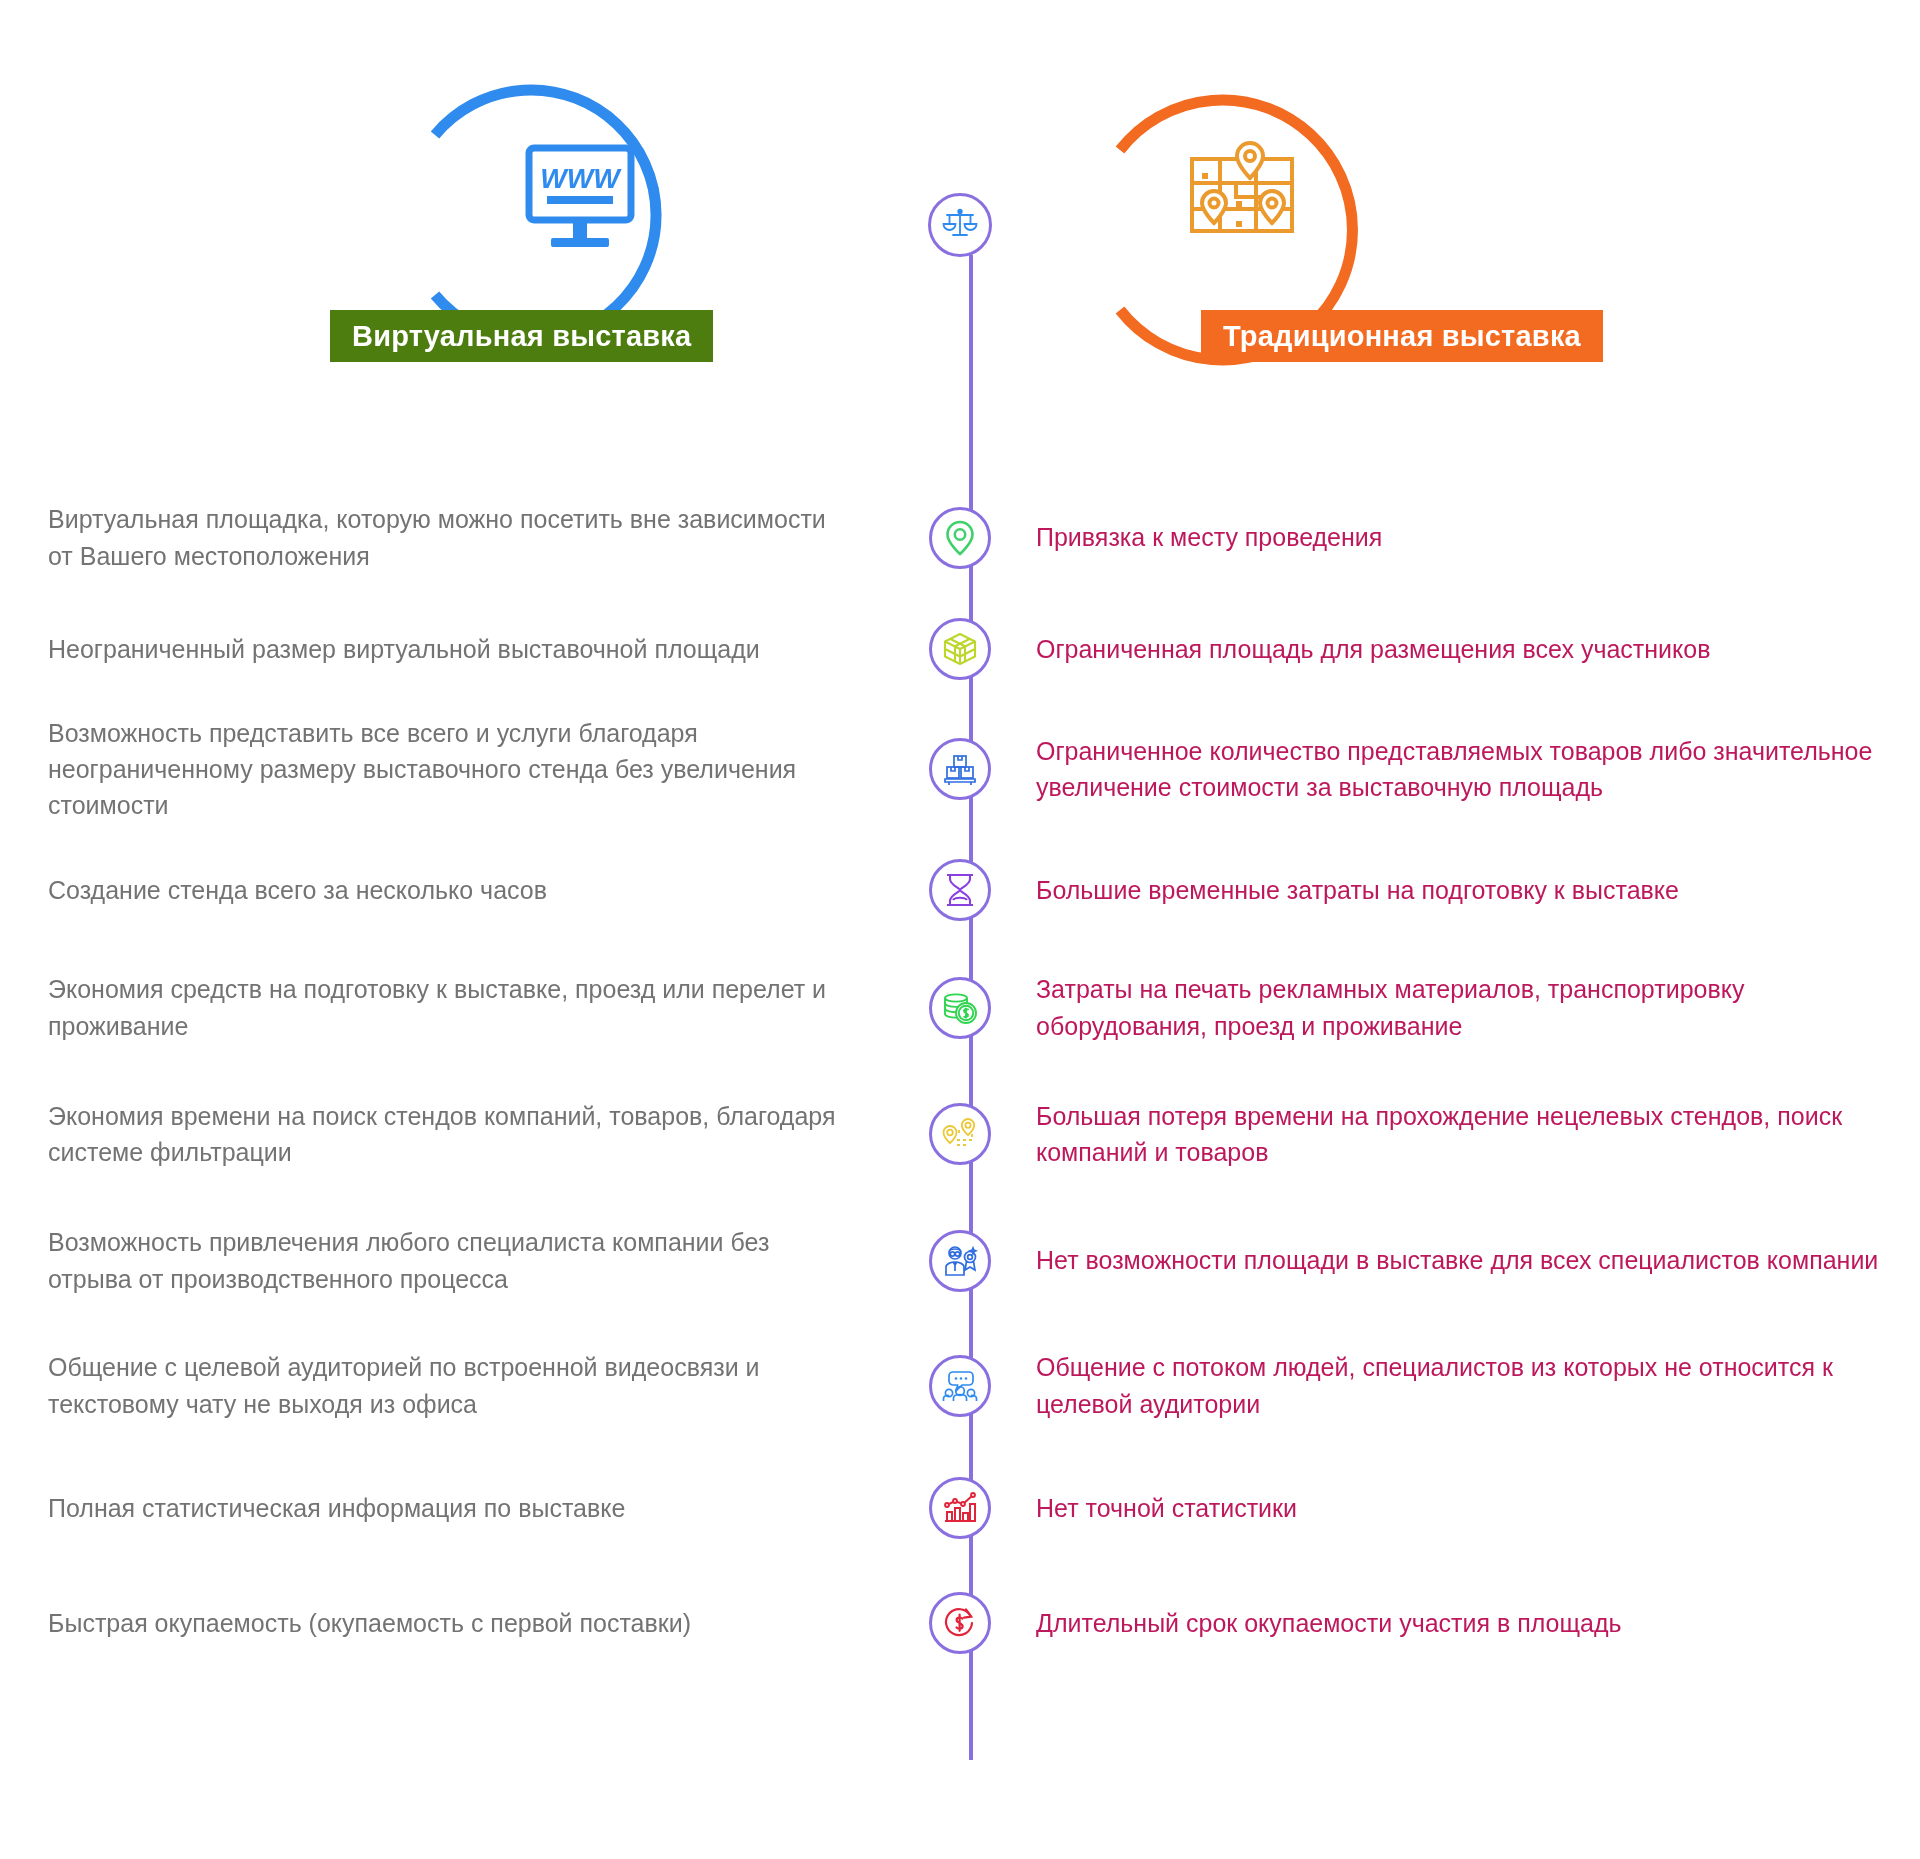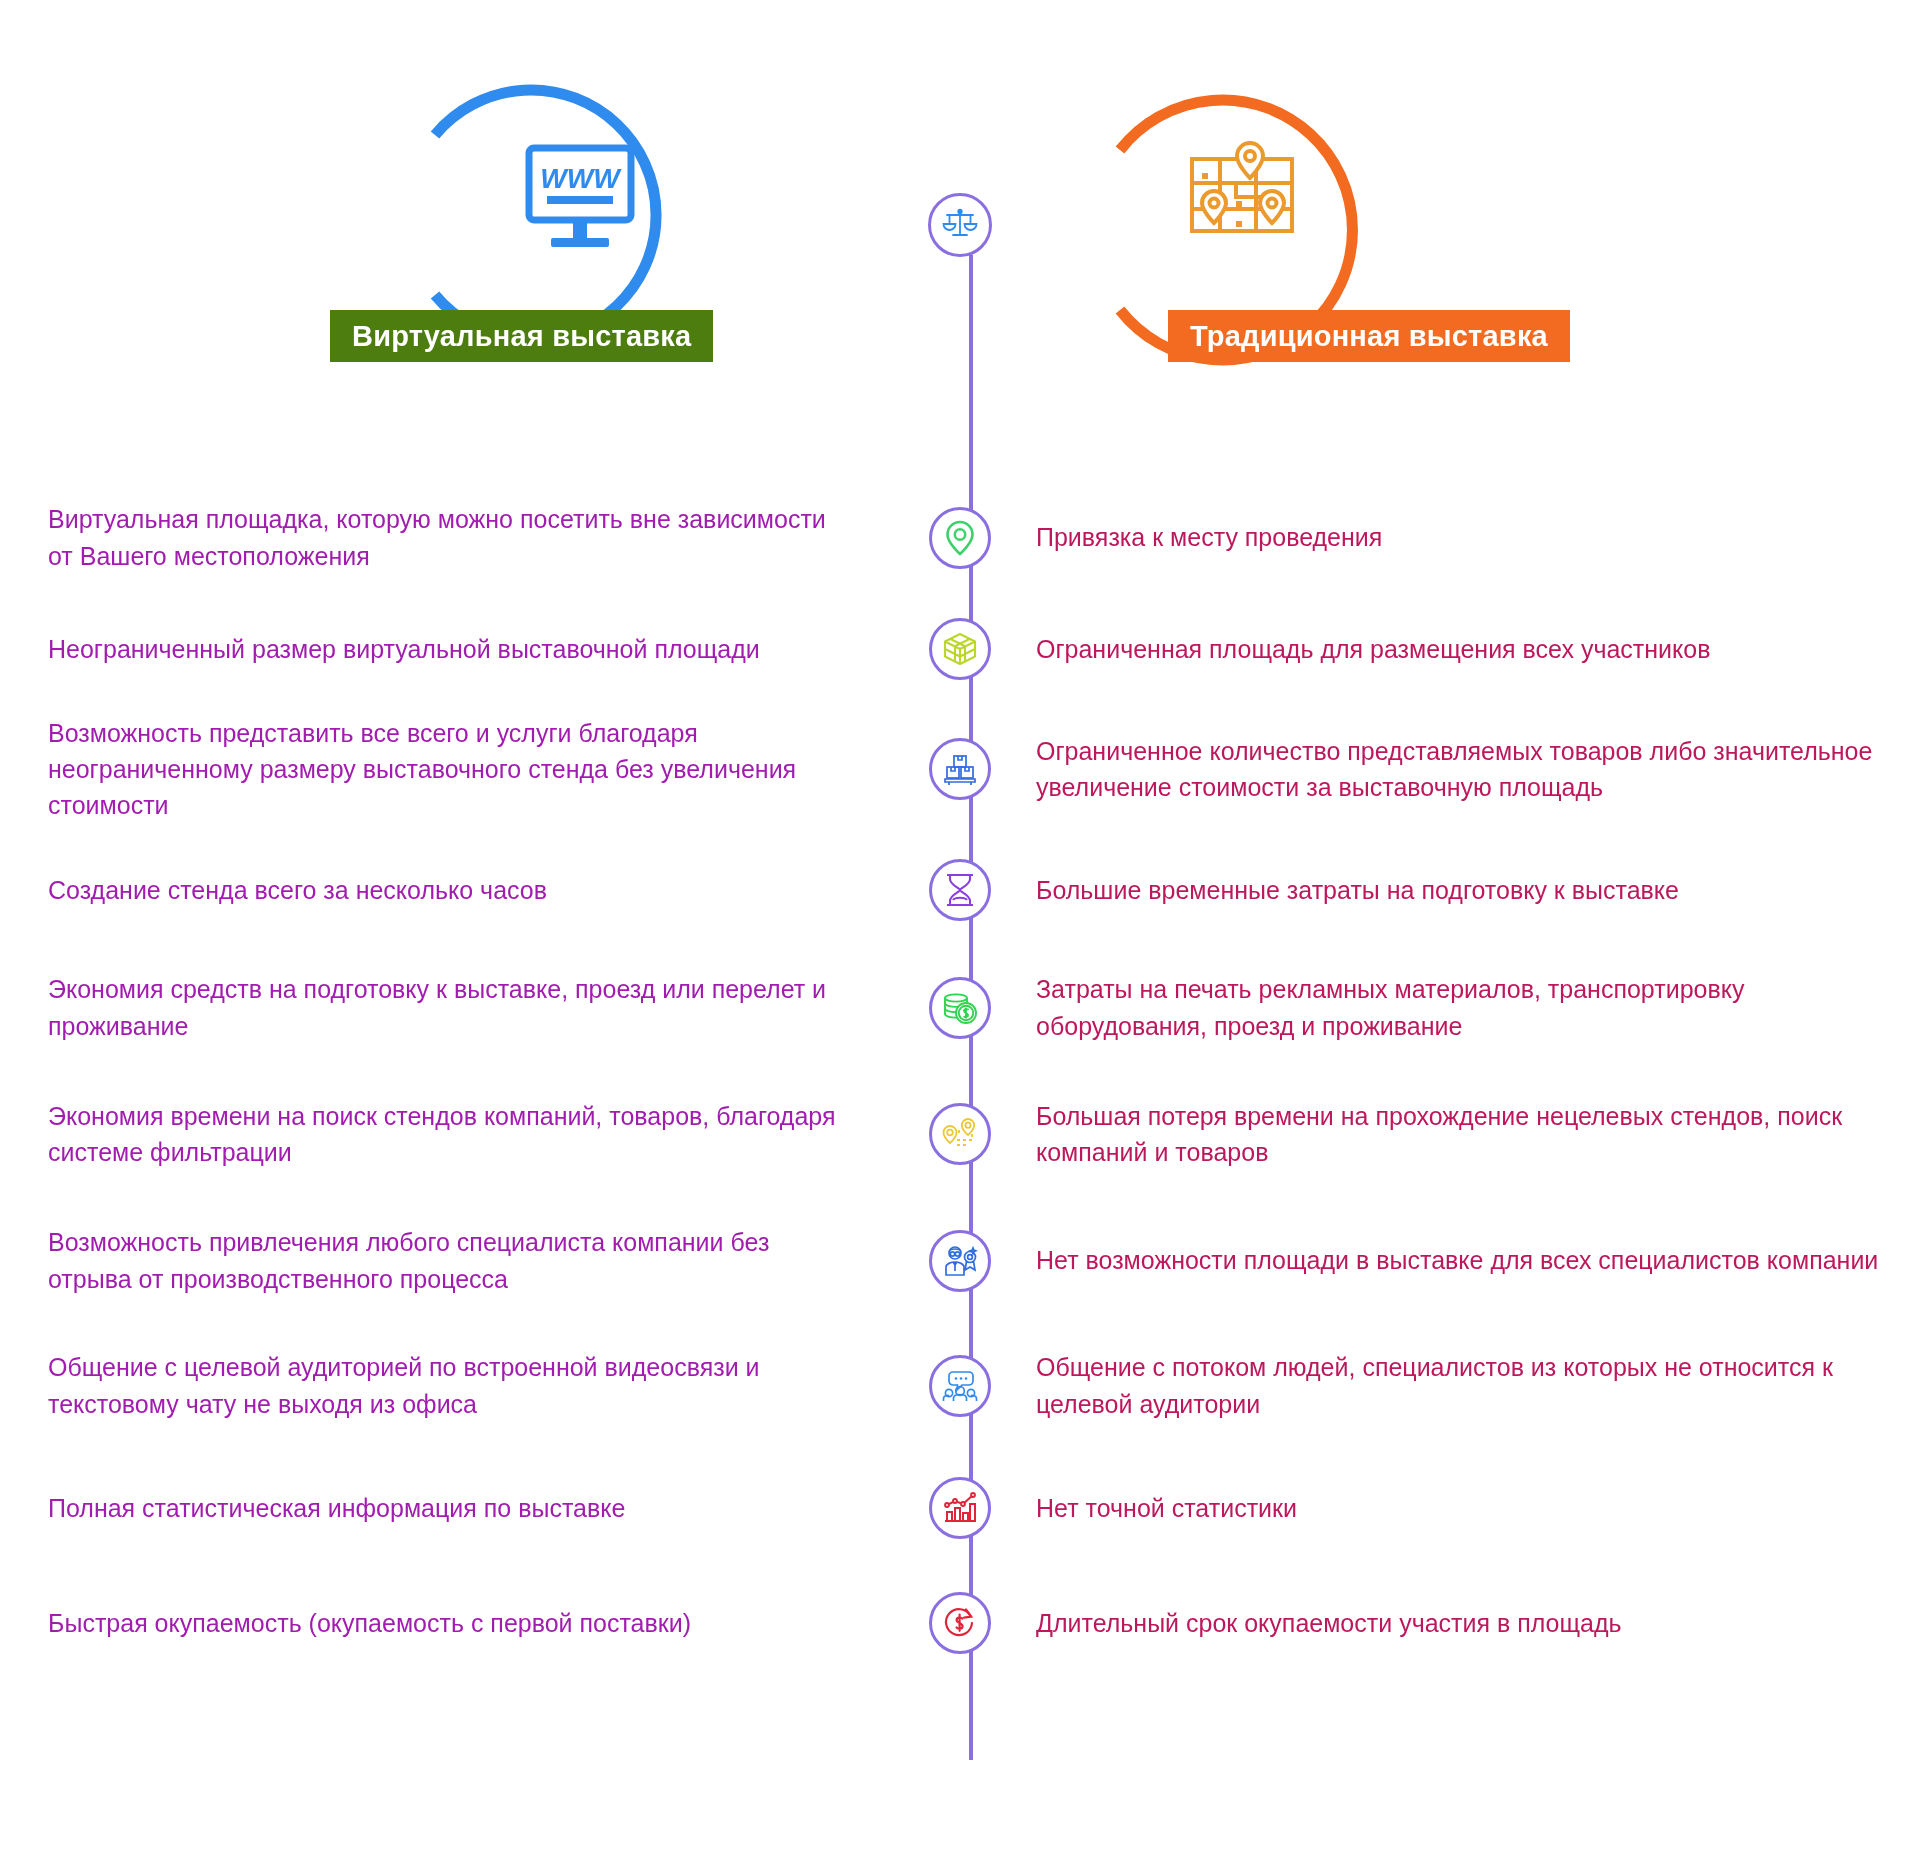--- a/index.html
+++ b/index.html
@@ -52,21 +52,21 @@
     white-space: nowrap;
     padding: 0 22px;
     box-sizing: border-box;
   }
   .badge.left {
     left: 330px;
     top: 310px;
     background: #4d7c0f;
   }
   .badge.right {
-    left: 1168px;
+    left: 1201px;
     top: 310px;
     background: #f26b21;
   }
 
   
   .spine {
     position: absolute;
     left: 969px;
     width: 4px;
     background: #8a6fe0;
@@ -103,21 +103,21 @@
     align-items: center;
     width: 1920px;
   }
   .col-left {
     width: 900px;
     padding-right: 60px;
     box-sizing: border-box;
     padding-left: 48px;
     font-size: 25px;
     line-height: 1.45;
-    color: #a21caf;
+    color: #737373;
   }
   .node {
     width: 120px;
     display: flex;
     align-items: center;
     justify-content: center;
     flex: 0 0 120px;
     position: relative;
     z-index: 3;
   }

